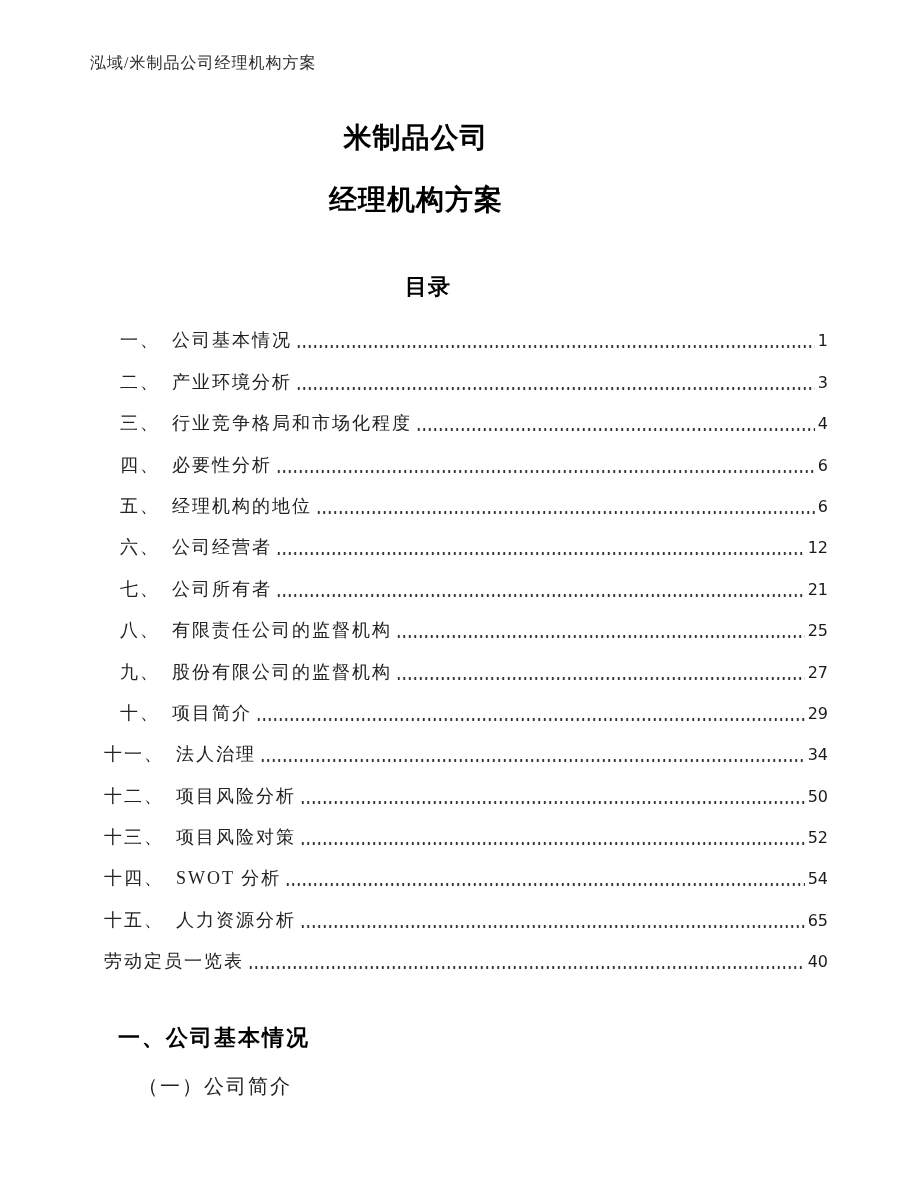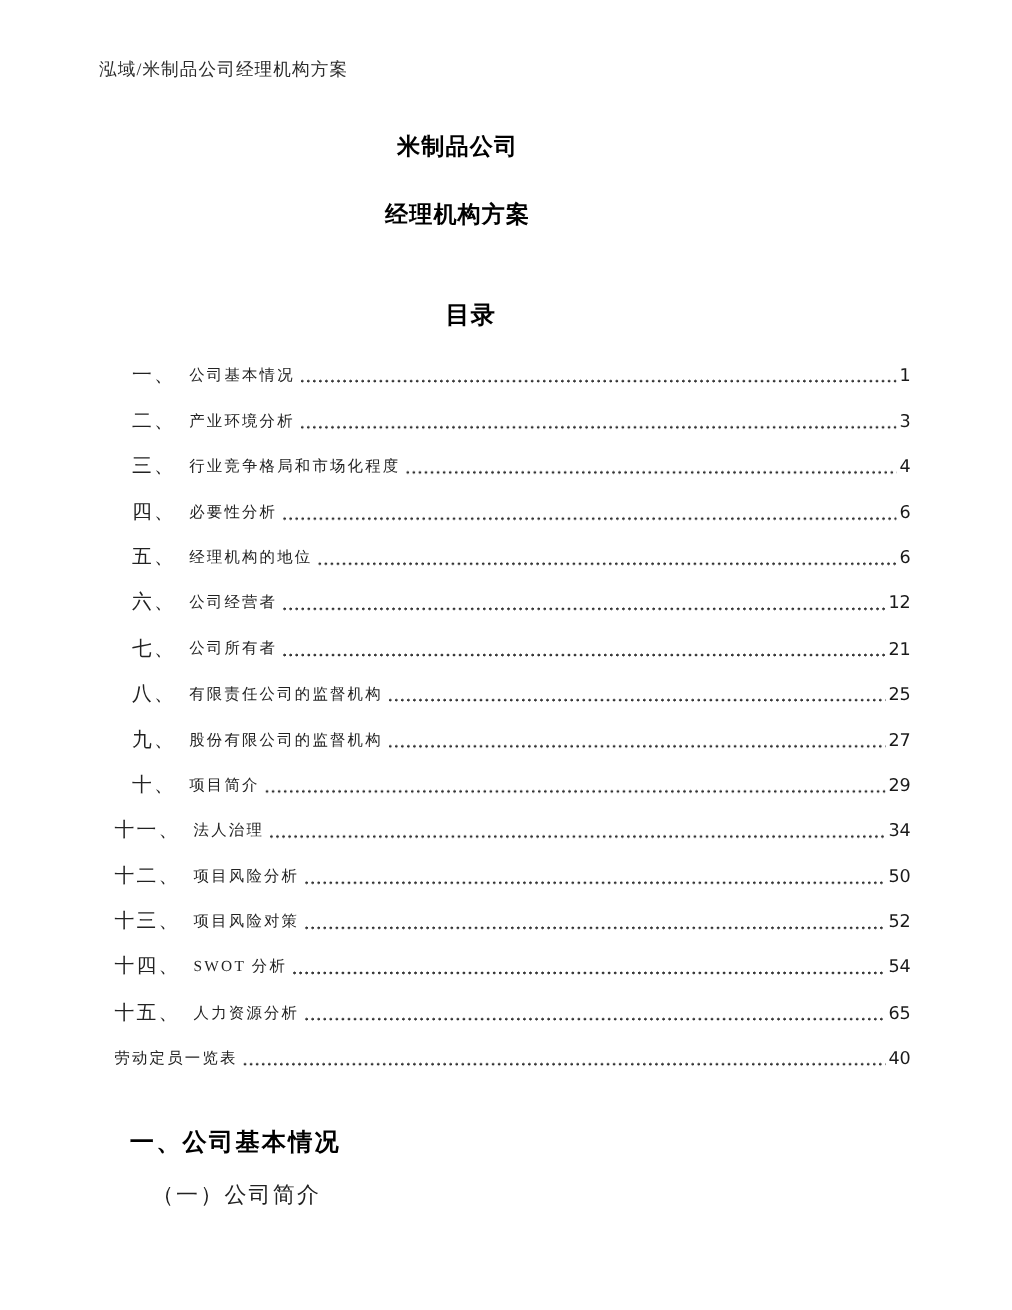--- a/index.html
+++ b/index.html
@@ -20,21 +20,21 @@
     letter-spacing: 1px;
     color: #2b2b2b;
     font-family: "Liberation Serif", serif;
   }
   .doc-title {
     position: absolute;
     left: 0; right: 0;
     text-align: center;
     font-family: "Liberation Sans", sans-serif;
     font-weight: bold;
-    font-size: 21px;
+    font-size: 28px;
     letter-spacing: 1px;
     color: #000000;
   }
   .doc-title.line1 { top: 119px; }
   .doc-title.line2 { top: 181px; }
   .toc-heading {
     position: absolute;
     left: 0; right: 0;
     top: 272px;
     text-align: center;
@@ -64,21 +64,21 @@
     text-align: right;
     margin-right: 12px;
     font-size: 18px;
     line-height: 1;
     letter-spacing: 2px;
     white-space: nowrap;
     color: #222222;
   }
   .toc-num:empty { display: none; }
   .toc-title {
-    font-size: 14px;
+    font-size: 18px;
     line-height: 1;
     letter-spacing: 2px;
     white-space: nowrap;
     color: #222222;
   }
   .toc-leader {
     flex: 1;
     align-self: flex-end;
     height: 5px;
     margin: 0 3px 0 4px;

